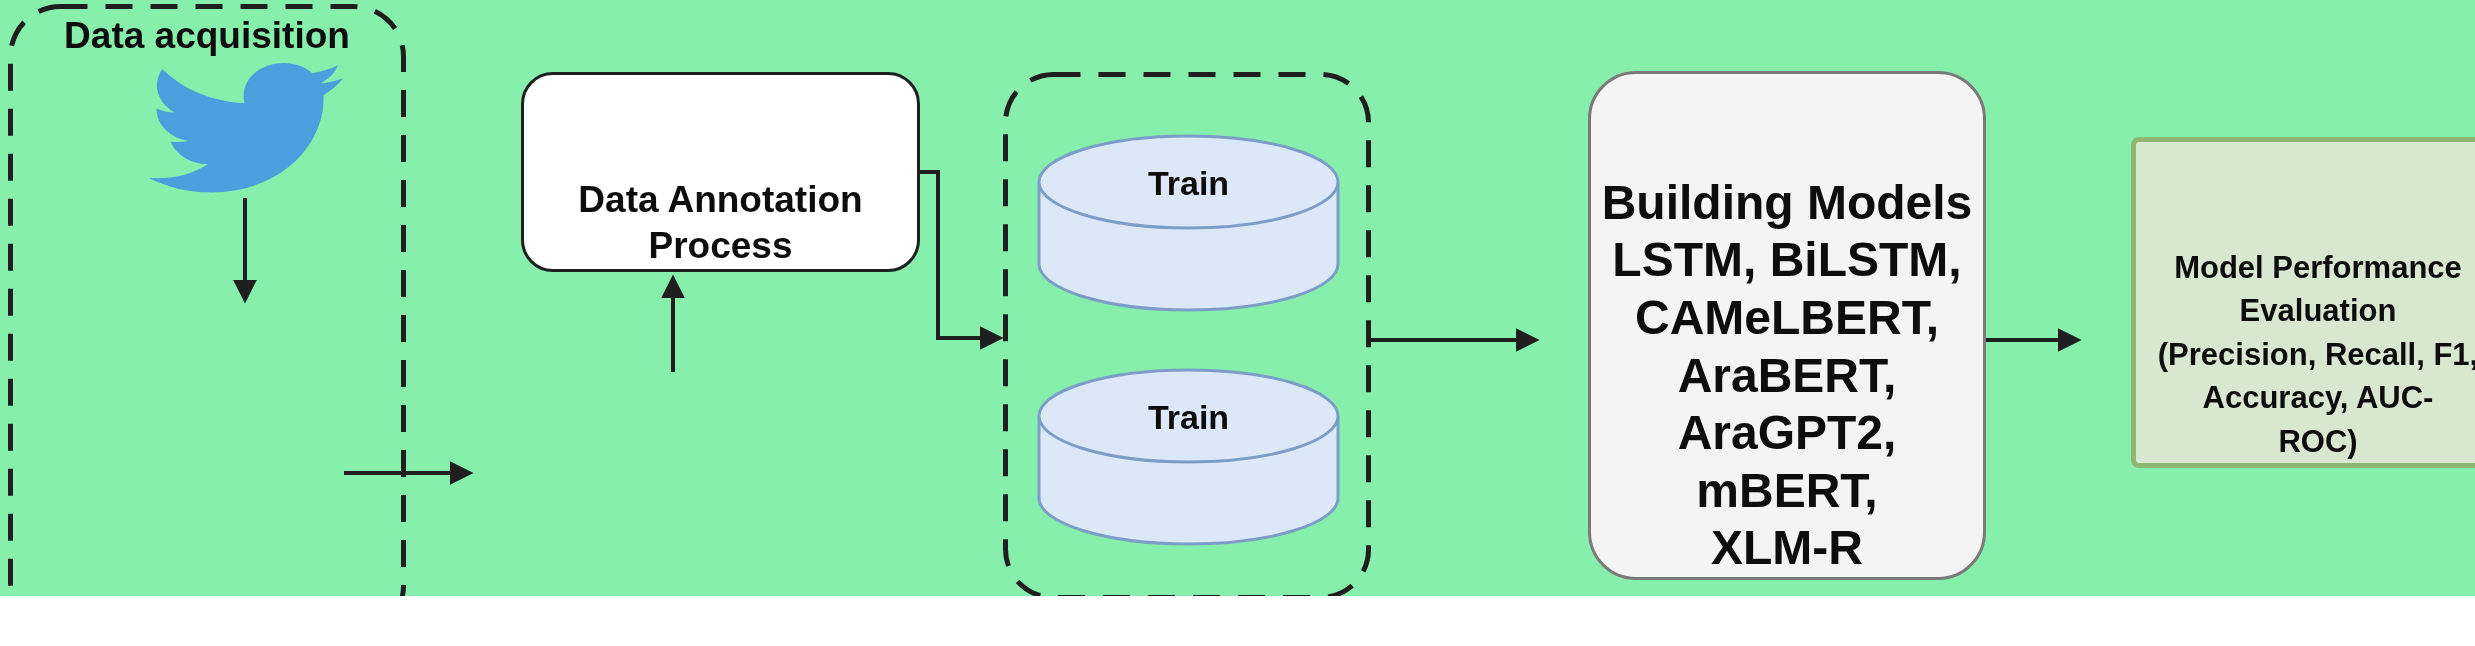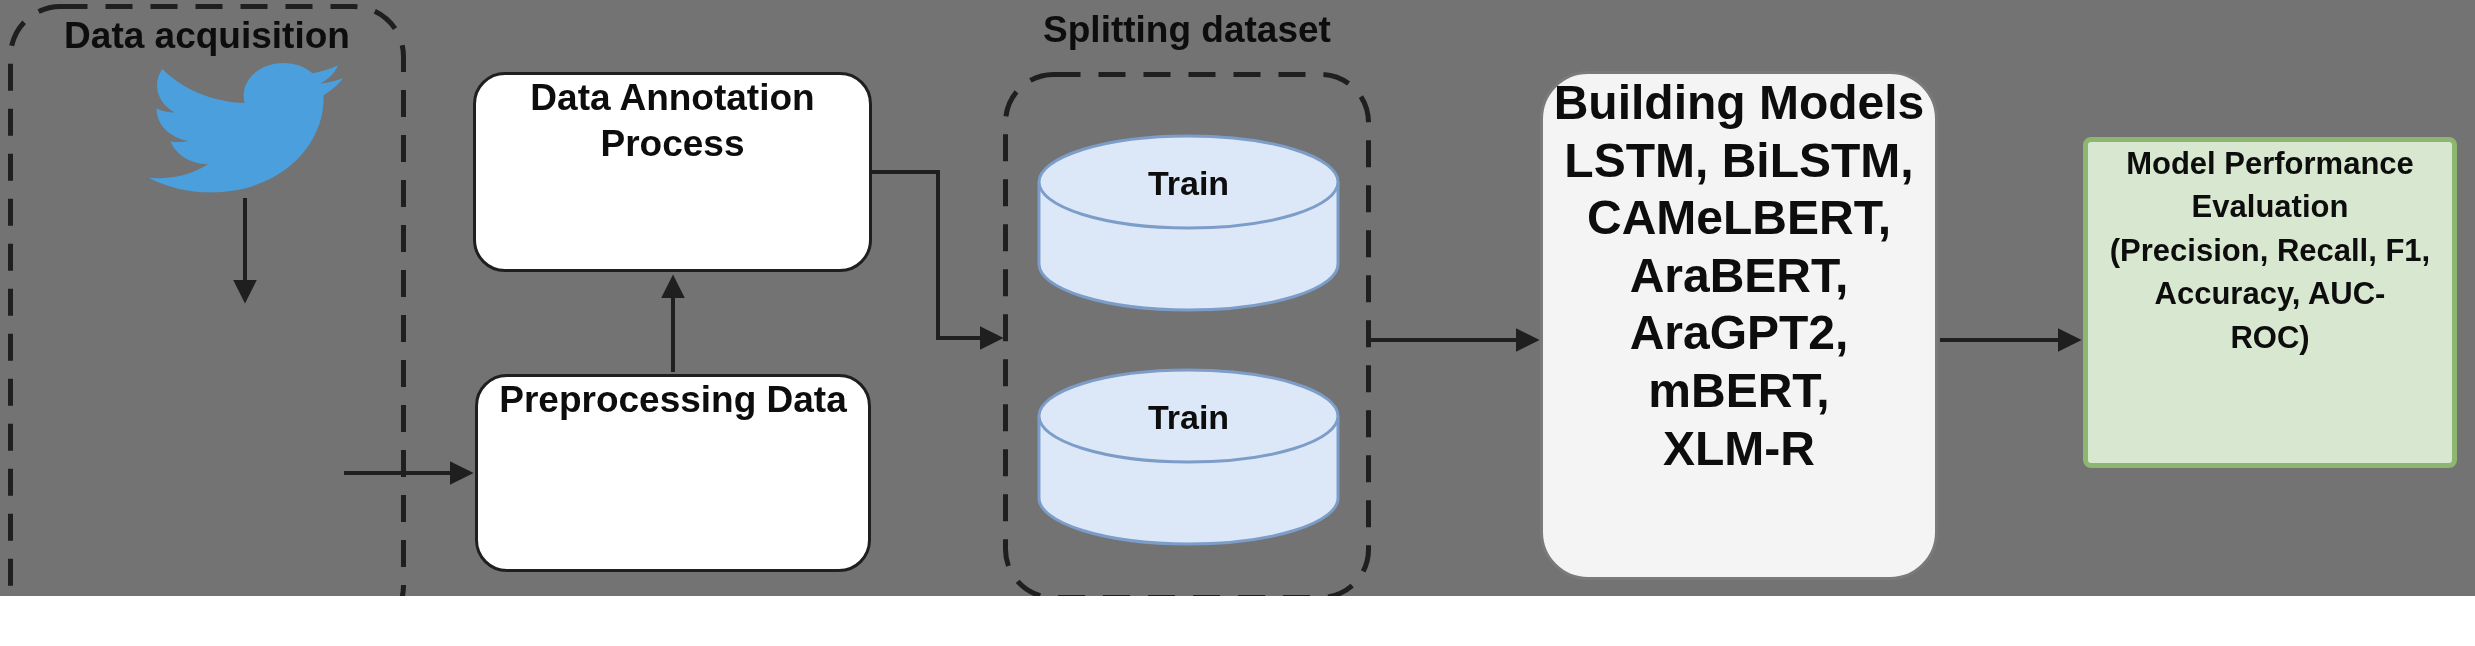--- a/index.html
+++ b/index.html
@@ -7,37 +7,37 @@
     --cylinder-fill:#dce8f8;
     --cylinder-stroke:#7d9dc9;
     --models-fill:#f4f4f4;
     --models-stroke:#7a7a7a;
     --eval-fill:#d8e7cf;
     --eval-stroke:#8db671;
     --line:#1f1f1f;
   }
   html,body{margin:0;padding:0;background:#ffffff;}
   .canvas{
-    position:relative;width:2475px;height:596px;background:#737373;overflow:hidden;
+    position:relative;width:2475px;height:596px;background:#86efac;overflow:hidden;
     font-family:"Liberation Sans",sans-serif;font-weight:bold;color:#0d0d0d;
   }
   .abs{position:absolute;}
   
   svg.connectors{position:absolute;left:0;top:0;width:2475px;height:646px;pointer-events:none;}
   svg.connectors path{fill:none;stroke:var(--line);stroke-width:4;}
   #arrowhead path{fill:var(--line);stroke:none;}
   
   .dash-rect{fill:none;stroke:var(--line);stroke-width:5;stroke-dasharray:27 18;}
   
   .group-title{font-size:37px;text-align:center;line-height:1.1;}
   
   .node{
-    display:flex;align-items:flex-start;justify-content:center;text-align:center;
+    display:flex;align-items:flex-end;justify-content:center;text-align:center;
     background:#fff;border:3.5px solid var(--line);border-radius:32px;
-    font-size:37px;line-height:1.25;box-sizing:border-box;
+    font-size:37px;line-height:1.25;box-sizing:border-box;margin-left:48px;
   }
   .node span{white-space:pre-line;}
   .node.building{
     background:var(--models-fill);border:3.5px solid var(--models-stroke);
     border-radius:48px;font-size:48px;line-height:1.2;
   }
   .node.eval{
     background:var(--eval-fill);border:5px solid var(--eval-stroke);
     border-radius:8px;font-size:31px;line-height:1.4;
   }
@@ -80,25 +80,21 @@
   <svg class="abs twitter" style="left:148px;top:62px;" width="196" height="132" viewBox="0 0 248 204" preserveAspectRatio="none">
     <path d="M221.95 51.29c.15 2.17.15 4.34.15 6.53 0 66.73-50.8 143.69-143.69 143.69v-.04c-27.44.04-54.31-7.82-77.41-22.64 3.99.48 8 .72 12.02.73 22.74.02 44.83-7.61 62.72-21.66-21.61-.41-40.56-14.5-47.18-35.07 7.57 1.46 15.37 1.16 22.8-.87-23.56-4.76-40.51-25.46-40.51-49.5v-.64c7.02 3.91 14.88 6.08 22.92 6.32C11.58 63.31 4.74 33.79 18.14 10.71c25.64 31.55 63.47 50.73 104.08 52.76-4.07-17.54 1.49-35.92 14.61-48.25 20.34-19.12 52.33-18.14 71.45 2.19 11.31-2.23 22.15-6.38 32.07-12.26-3.77 11.69-11.66 21.62-22.2 27.93 10.01-1.18 19.79-3.86 29-7.95-6.78 10.16-15.32 19.01-25.2 26.16z"></path>
   </svg>
 
 
   <div class="abs node" style="left:473px;top:72px;width:399px;height:200px;">
     <span>Data Annotation
 Process</span>
   </div>
 
-  <div class="abs node" style="left:475px;top:374px;width:396px;height:198px;">
-    <span>Preprocessing Data</span>
-  </div>
 
-  <div class="abs group-title" style="left:1003px;top:10px;width:368px;">Splitting dataset</div>
   <svg class="abs" style="left:1003px;top:72px;" width="368" height="528">
     <rect class="dash-rect" x="2.5" y="2.5" width="363" height="523" rx="48"></rect>
   </svg>
 
   <div class="disk" style="left:1037px;top:134px;width:303px;height:178px;">
     <svg width="303" height="178" viewBox="0 0 303 178">
       <path class="cyl-shape" d="M2 48 L2 130 A149.5 46 0 0 0 301 130 L301 48"></path>
       <ellipse class="cyl-shape" cx="151.5" cy="48" rx="149.5" ry="46"></ellipse>
     </svg>
     <span class="cyl-label">Train</span>

